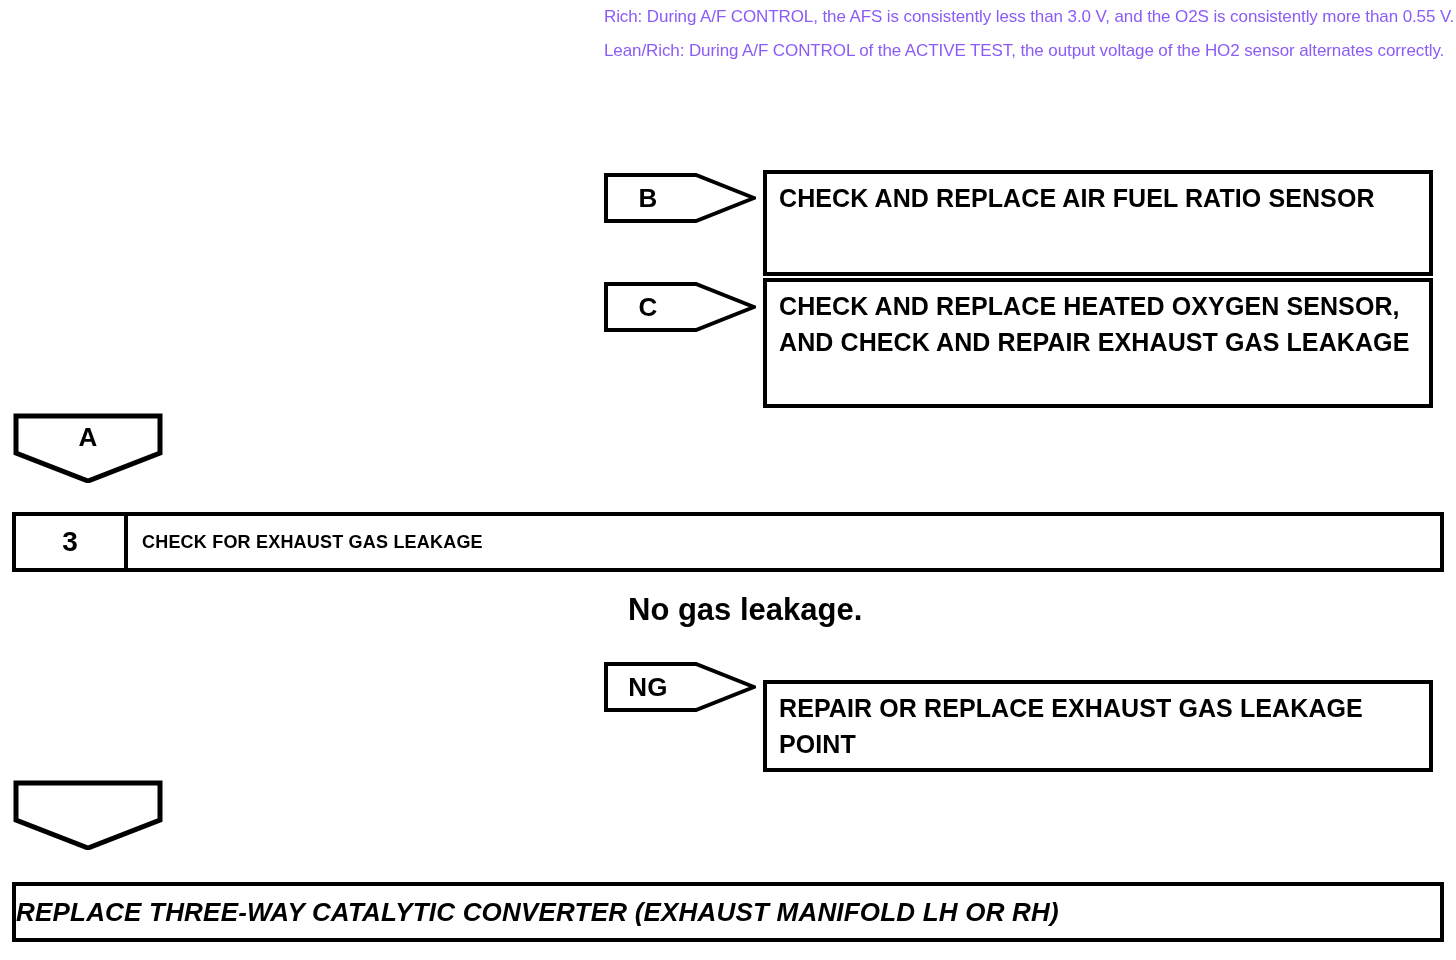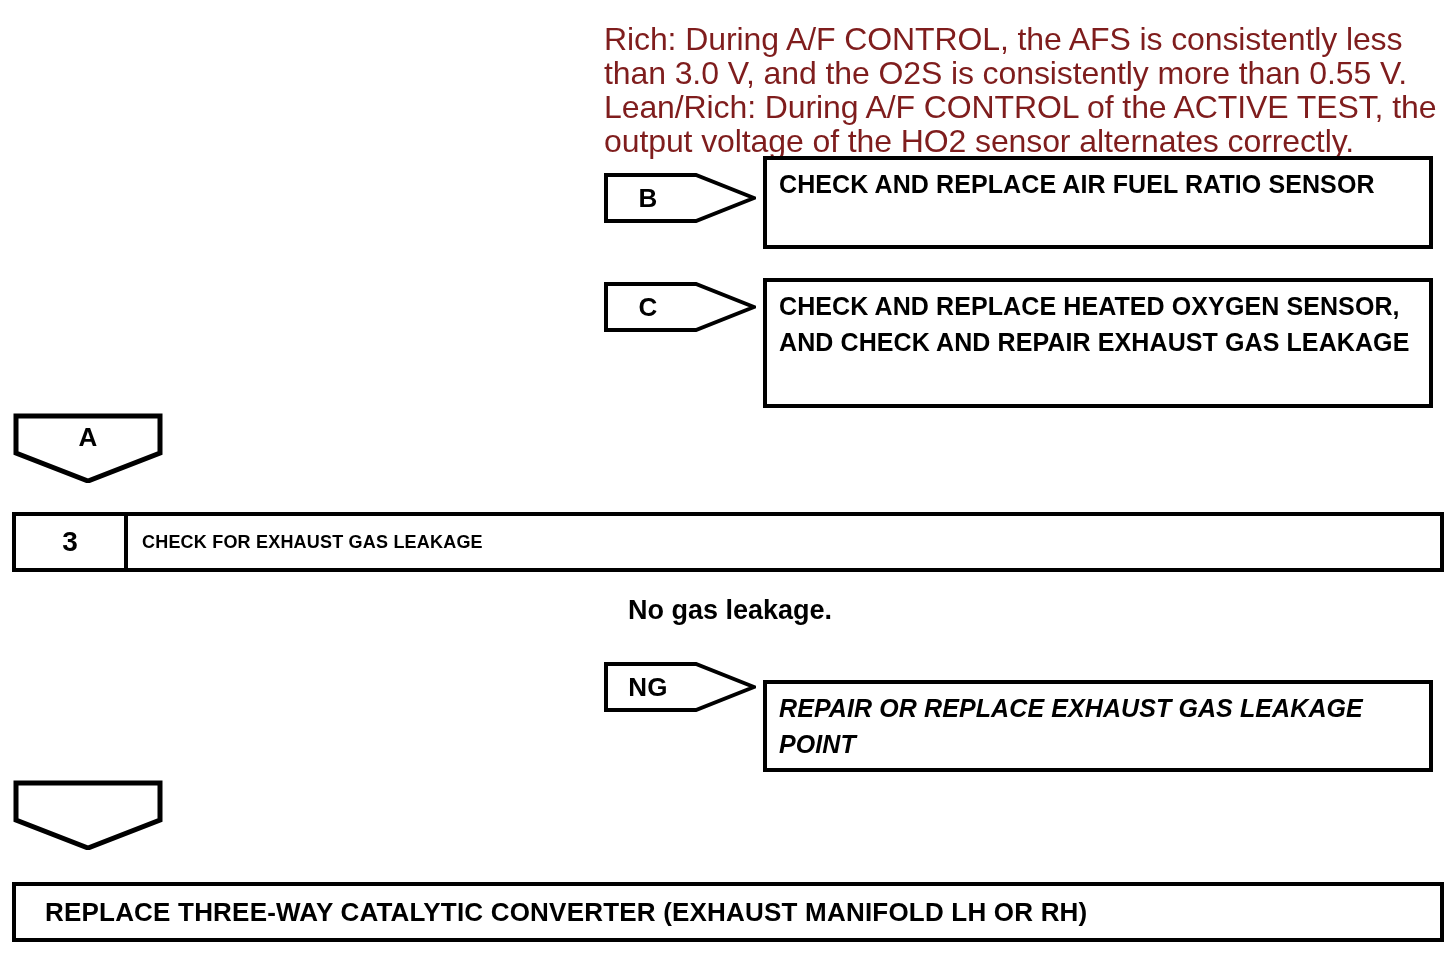--- a/index.html
+++ b/index.html
@@ -19,28 +19,28 @@
     background: #ffffff;
     overflow: hidden;
   }
 
   
   .abs { position: absolute; box-sizing: border-box; }
 
   
   .condition-text {
     left: 604px;
-    top: 22px;
+    top: 0;
     width: 852px;
-    font-size: 32px;
+    font-size: 17px;
     line-height: 34px;
     font-weight: 400;
     letter-spacing: -0.1px;
     white-space: pre-wrap;
-    color: #7f1d1d;
+    color: #8b5cf6;
   }
 
   
   .result-box {
     border: 4px solid #000;
     background: #fff;
     display: block;
     padding: 6px 10px 6px 12px;
   }
   .result-box .result-text {
@@ -117,33 +117,34 @@
     letter-spacing: 0.2px;
   }
 
   
   .judge-head {
     font-size: 25px;
     font-weight: 700;
     line-height: 32px;
   }
   .judge-body {
-    font-size: 27px;
+    font-size: 31px;
     font-weight: 700;
     line-height: 32px;
     padding-left: 24px;
   }
 
   
   .final-bar {
     border: 4px solid #000;
     background: #fff;
     display: flex;
     align-items: center;
-    padding-left: 29px;
+    padding-left: 0;
+    font-style: italic;
   }
   .final-bar .final-text {
     font-size: 26px;
     font-weight: 700;
     letter-spacing: 0.2px;
   }
 </style>
 </head>
 <body>
 
@@ -152,21 +153,21 @@
   <div class="abs condition-text">Rich: During A/F CONTROL, the AFS is consistently less than 3.0 V, and the O2S is consistently more than 0.55 V.
 Lean/Rich: During A/F CONTROL of the ACTIVE TEST, the output voltage of the HO2 sensor alternates correctly.</div>
 
   <div class="arrow-label" style="left:604px; top:173px;">
     <svg viewBox="0 0 152 50" preserveAspectRatio="none" aria-hidden="true">
       <polygon points="2,2 92,2 150,25 92,48 2,48" fill="#ffffff" stroke="#000000" stroke-width="4" stroke-linejoin="miter"></polygon>
     </svg>
     <span class="arrow-caption">B</span>
   </div>
 
-  <div class="abs result-box" style="left:763px; top:156px; width:670px; height:93px;">
+  <div class="abs result-box" style="left:763px; top:170px; width:670px; height:106px;">
     <span class="result-text">CHECK AND REPLACE AIR FUEL RATIO SENSOR</span>
   </div>
 
   <div class="arrow-label" style="left:604px; top:282px;">
     <svg viewBox="0 0 152 50" preserveAspectRatio="none" aria-hidden="true">
       <polygon points="2,2 92,2 150,25 92,48 2,48" fill="#ffffff" stroke="#000000" stroke-width="4" stroke-linejoin="miter"></polygon>
     </svg>
     <span class="arrow-caption">C</span>
   </div>
 
@@ -190,21 +191,21 @@
     <div class="judge-body">No gas leakage.</div>
   </div>
 
   <div class="arrow-label" style="left:604px; top:662px;">
     <svg viewBox="0 0 152 50" preserveAspectRatio="none" aria-hidden="true">
       <polygon points="2,2 92,2 150,25 92,48 2,48" fill="#ffffff" stroke="#000000" stroke-width="4" stroke-linejoin="miter"></polygon>
     </svg>
     <span class="arrow-caption">NG</span>
   </div>
 
-  <div class="abs result-box" style="left:763px; top:680px; width:670px; height:92px;font-style:italic;">
+  <div class="abs result-box" style="left:763px; top:680px; width:670px; height:92px;">
     <span class="result-text">REPAIR OR REPLACE EXHAUST GAS LEAKAGE POINT</span>
   </div>
 
   <div class="down-pentagon" style="left:13px; top:780px;">
     <svg viewBox="0 0 150 70" preserveAspectRatio="none" aria-hidden="true">
       <polygon points="3,3 147,3 147,40 75,68 3,40" fill="#ffffff" stroke="#000000" stroke-width="5" stroke-linejoin="miter"></polygon>
     </svg>
   </div>
 
   <div class="abs final-bar" style="left:12px; top:882px; width:1432px; height:60px;">

